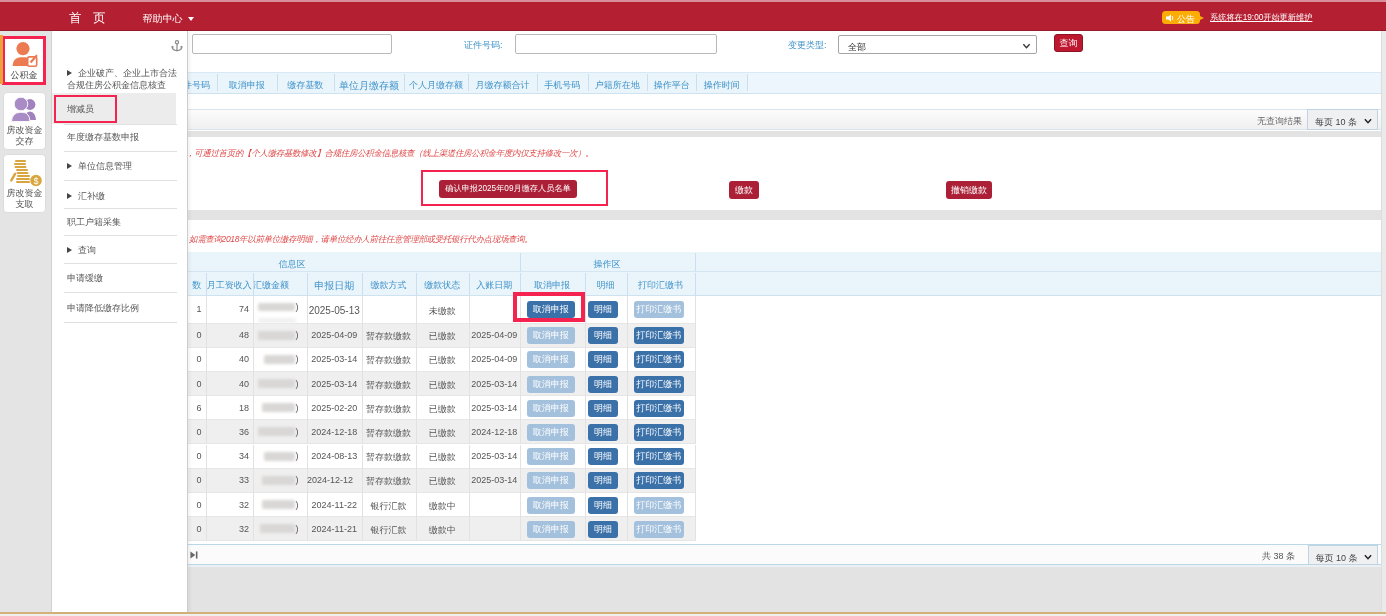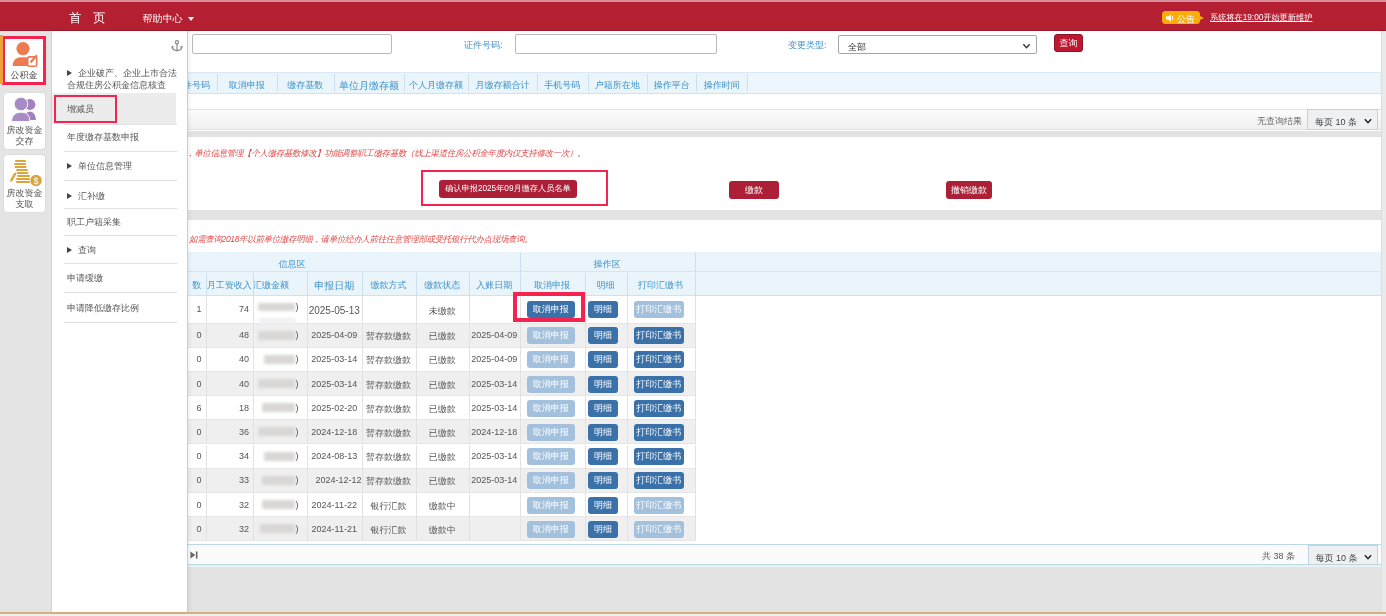--- a/index.html
+++ b/index.html
@@ -133,25 +133,25 @@
 <div class="abs" style="left:188px;top:109px;width:1193px;height:21px;background:linear-gradient(#fcfcfc,#f0f0f0);border-top:1px solid #d8e4ee;border-bottom:1px solid #d8e4ee;"></div>
 <div class="abs" style="left:1257px;top:115px;font-size:9px;color:#666;">无查询结果</div>
 <div class="abs" style="left:1307px;top:109px;width:70.5px;height:20.5px;background:#eef0f2;border:1px solid #c0d3e2;">
     <div class="abs" style="left:7px;top:6px;font-size:9px;color:#444;">每页&nbsp;10&nbsp;条</div>
     <svg class="abs" style="right:5px;top:7px;" width="8" height="8" viewBox="0 0 9 9">
       <path d="M1 2.5 L4.5 6.5 L8 2.5" stroke="#222" stroke-width="1.6" fill="none"></path>
     </svg>
   </div>
 <div class="abs" style="left:188px;top:131px;width:1193px;height:6px;background:#e3e3e3;"></div>
 <div class="abs" style="left:188px;top:210px;width:1193px;height:10px;background:#e3e3e3;"></div>
-<div class="abs" style="left:186px;top:148px;font-size:8.5px;letter-spacing:-0.35px;font-style:italic;color:#e04a4a;white-space:nowrap;">，单位信息管理【个人缴存基数修改】功能调整职工缴存基数（线上渠道住房公积金年度内仅支持修改一次）。</div>
+<div class="abs" style="left:186px;top:148px;font-size:8.5px;letter-spacing:-0.35px;font-style:italic;color:#e04a4a;white-space:nowrap;">，可通过首页的【个人缴存基数修改】合规住房公积金信息核查（线上渠道住房公积金年度内仅支持修改一次）。</div>
 <div class="abs" style="left:189px;top:234px;font-size:8.5px;letter-spacing:-0.35px;font-style:italic;color:#e04a4a;white-space:nowrap;">如需查询2018年以前单位缴存明细，请单位经办人前往任意管理部或受托银行代办点现场查询。</div>
 <div class="abs btn-red" style="left:439px;top:180px;width:138px;height:18px;font-size:8.2px;line-height:18px;">确认申报2025年09月缴存人员名单</div>
 <div class="ann" style="left:421px;top:169.5px;width:187px;height:36px;border-width:2.5px;"></div>
-<div class="abs btn-red" style="left:729px;top:181px;width:50px;height:18px;font-size:9px;line-height:18px;">缴款</div>
+<div class="abs btn-red" style="left:729px;top:181px;width:30px;height:18px;font-size:9px;line-height:18px;">缴款</div>
 <div class="abs btn-red" style="left:946px;top:181px;width:46px;height:18px;font-size:9px;line-height:18px;">撤销缴款</div>
 <div class="abs" style="left:188px;top:252px;width:1193px;height:19.5px;background:#eaf4fb;border-bottom:1px solid #d5e5f2;"></div>
 <div class="abs blue" style="left:242px;top:257.5px;width:100px;text-align:center;font-size:9px;">信息区</div>
 <div class="abs blue" style="left:519.5px;top:257.5px;width:175.0px;text-align:center;font-size:9px;">操作区</div>
 <div class="abs" style="left:519.5px;top:253px;width:1px;height:18px;background:#cadeee;"></div>
 <div class="abs" style="left:694.5px;top:253px;width:1px;height:18px;background:#cadeee;"></div>
 <div class="abs" style="left:188px;top:271.5px;width:1193px;height:24px;background:#eaf4fb;border-bottom:1px solid #cfe2f0;"></div>
 <div class="abs blue" style="left:188px;top:278.5px;width:17.5px;font-size:9px;text-align:center;white-space:nowrap;">数</div>
 <div class="abs blue" style="left:205.5px;top:278.5px;width:47.5px;font-size:9px;text-align:center;white-space:nowrap;">月工资收入</div>
 <div class="abs blue" style="left:253px;top:278.5px;width:54.0px;font-size:9px;text-align:left;white-space:nowrap;">汇缴金额</div>
@@ -335,21 +335,21 @@
 <div class="abs" style="left:415.5px;top:468.7px;width:1px;height:24.2px;background:#e2e2e2;"></div>
 <div class="abs" style="left:469.0px;top:468.7px;width:1px;height:24.2px;background:#e2e2e2;"></div>
 <div class="abs" style="left:519.5px;top:468.7px;width:1px;height:24.2px;background:#e2e2e2;"></div>
 <div class="abs" style="left:584.7px;top:468.7px;width:1px;height:24.2px;background:#e2e2e2;"></div>
 <div class="abs" style="left:626.5px;top:468.7px;width:1px;height:24.2px;background:#e2e2e2;"></div>
 <div class="abs" style="left:694.5px;top:468.7px;width:1px;height:24.2px;background:#e2e2e2;"></div>
 <div class="abs" style="left:188px;top:475.3px;width:13.5px;font-size:9px;color:#555;text-align:right;">0</div>
 <div class="abs" style="left:205.5px;top:475.3px;width:43.5px;font-size:9px;color:#555;text-align:right;">33</div>
 <div class="blur" style="left:261.5px;top:475.8px;width:33px;height:9px;"></div>
 <div class="abs" style="left:295.5px;top:475.3px;font-size:9px;color:#555;">)</div>
-<div class="abs" style="left:307px;top:475.3px;width:54.5px;font-size:9px;color:#555;text-align:right;">2024-12-12</div>
+<div class="abs" style="left:307px;top:475.3px;width:54.5px;font-size:9px;color:#555;text-align:left;">2024-12-12</div>
 <div class="abs" style="left:361.5px;top:475.3px;width:54.0px;font-size:9px;color:#555;text-align:center;">暂存款缴款</div>
 <div class="abs" style="left:415.5px;top:475.3px;width:53.5px;font-size:9px;color:#555;text-align:center;">已缴款</div>
 <div class="abs" style="left:469px;top:475.3px;width:50.5px;font-size:9px;color:#555;text-align:center;">2025-03-14</div>
 <div class="tblbtn lt" style="left:527px;top:472.3px;width:47.5px;">取消申报</div>
 <div class="tblbtn dk" style="left:588px;top:472.3px;width:30px;">明细</div>
 <div class="tblbtn dk" style="left:633.5px;top:472.3px;width:50.5px;">打印汇缴书</div>
 <div class="abs" style="left:188px;top:492.9px;width:506.5px;height:24.2px;background:#ffffff;border-bottom:1px solid #e6e6e6;"></div>
 <div class="abs" style="left:205.5px;top:492.9px;width:1px;height:24.2px;background:#e2e2e2;"></div>
 <div class="abs" style="left:253.0px;top:492.9px;width:1px;height:24.2px;background:#e2e2e2;"></div>
 <div class="abs" style="left:307.0px;top:492.9px;width:1px;height:24.2px;background:#e2e2e2;"></div>

